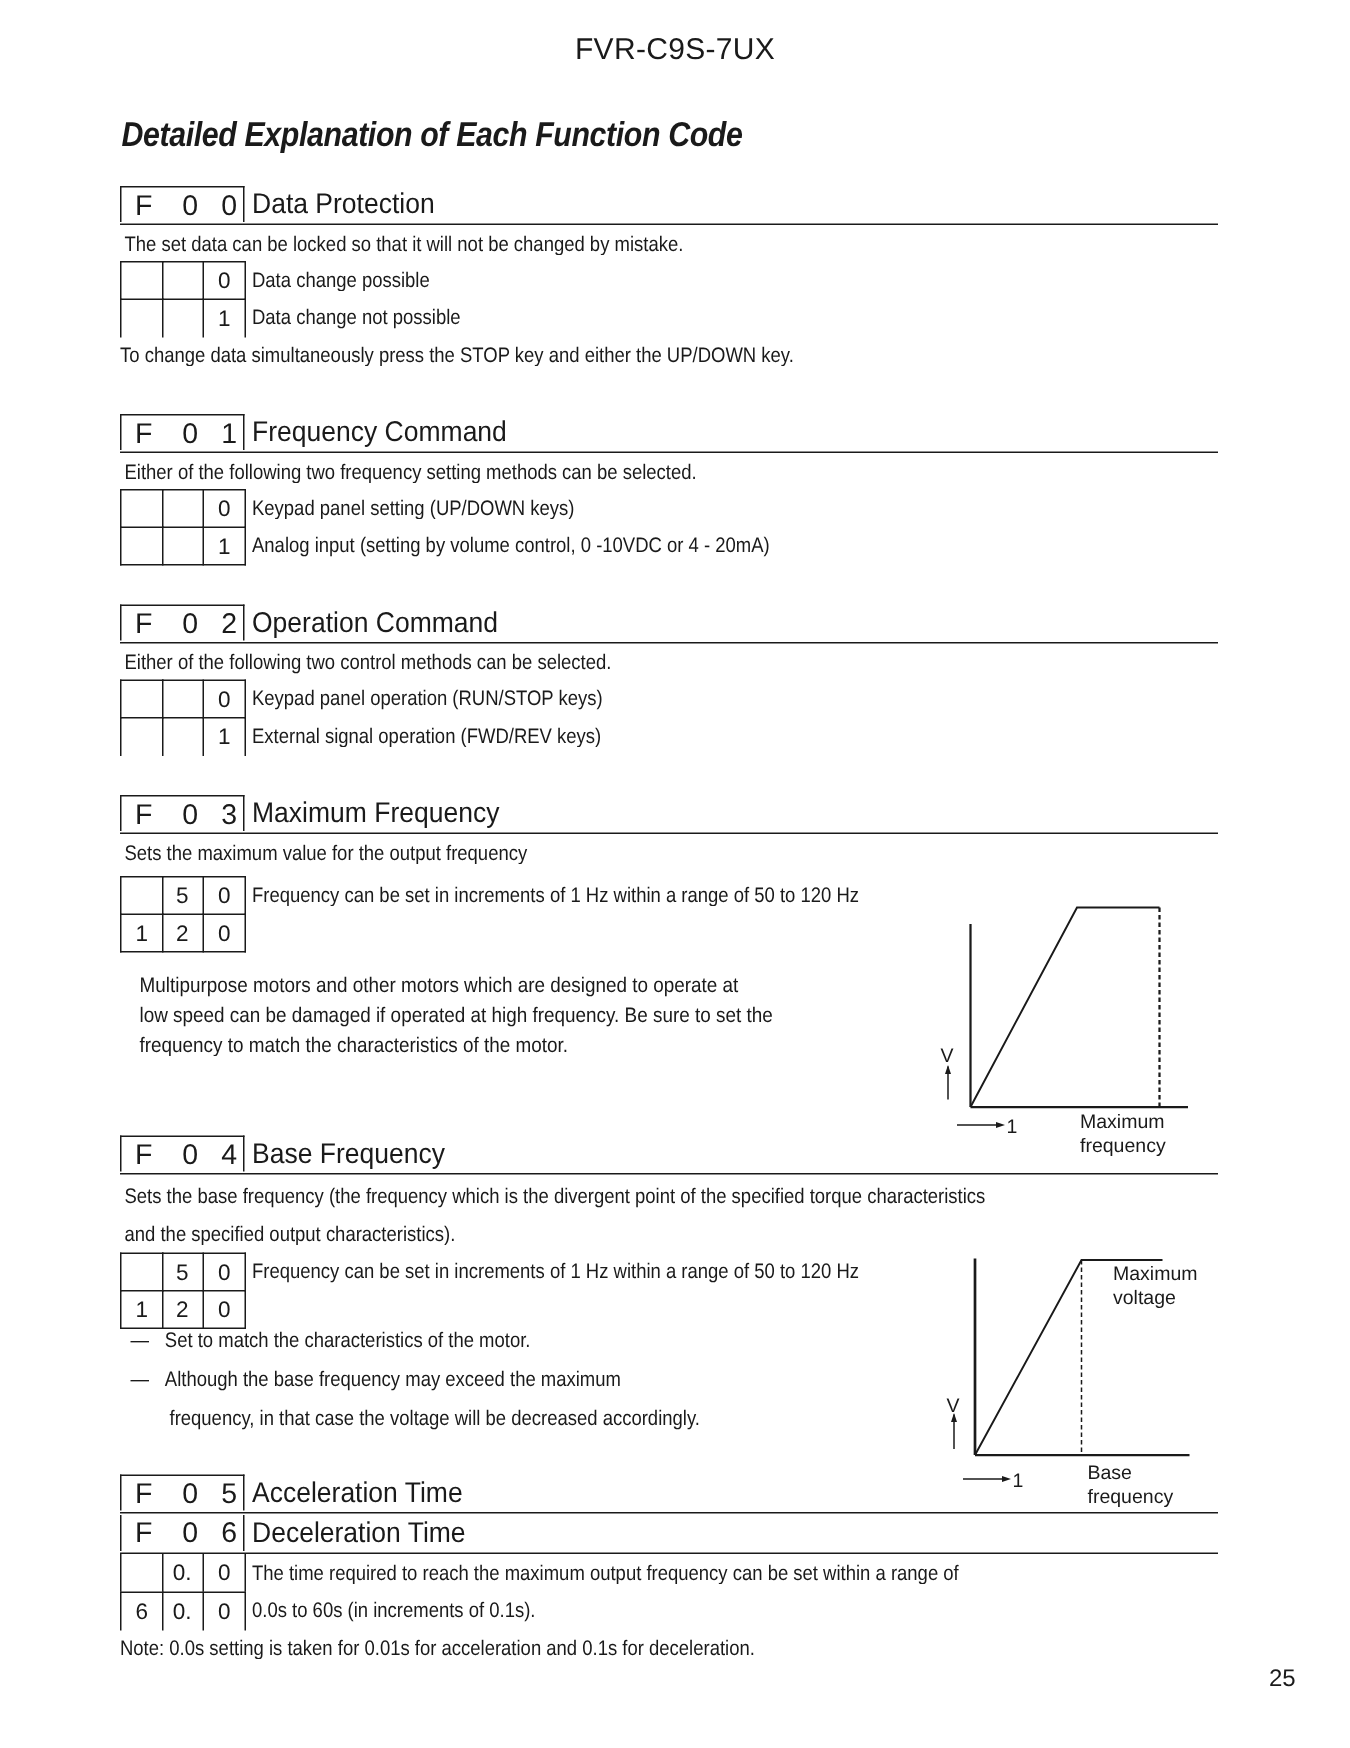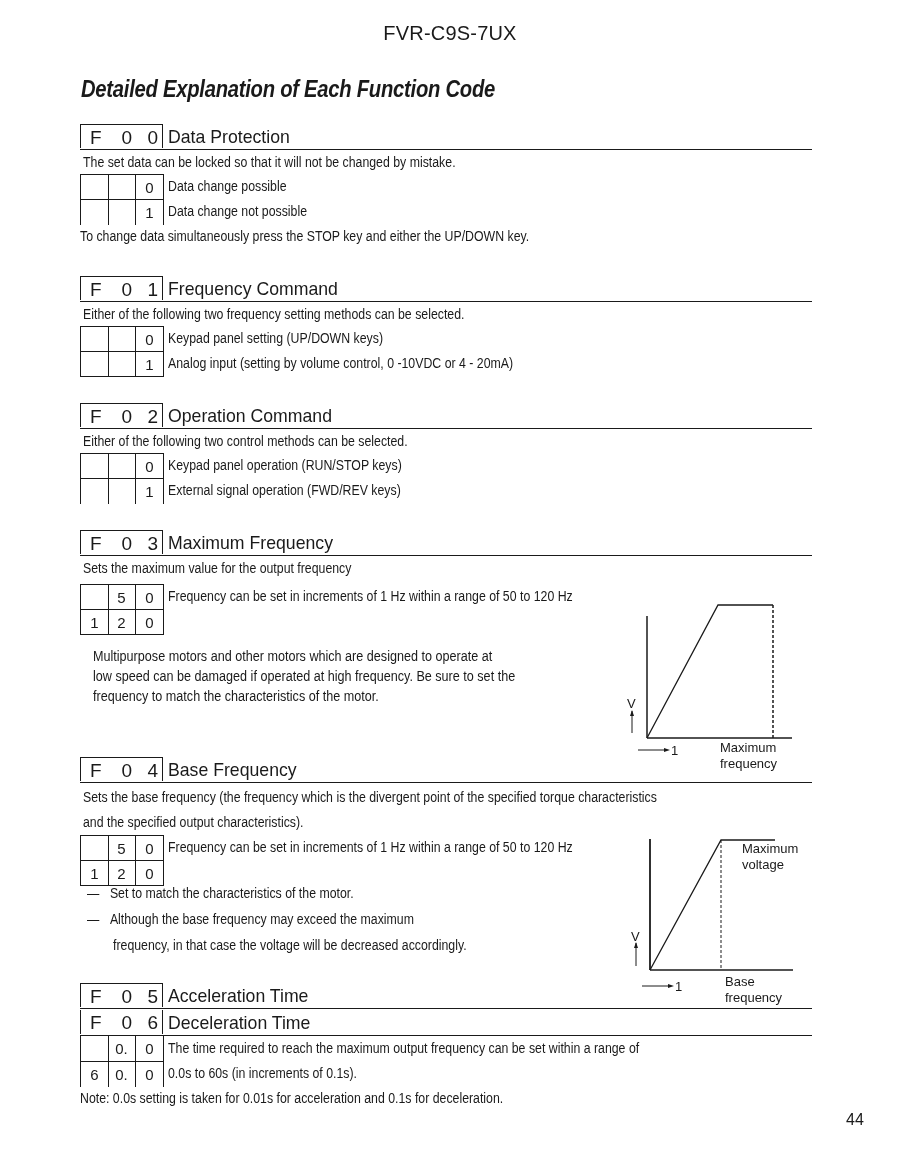--- a/index.html
+++ b/index.html
@@ -259,13 +259,13 @@
     <div class="vt-row sep">
       <div class="cell c1">6</div>
       <div class="cell c2">0.</div>
       <div class="cell c3">0</div>
       <div class="vt-text">0.0s to 60s (in increments of 0.1s).</div>
     </div>
   </div>
   <div class="note">Note: 0.0s setting is taken for 0.01s for acceleration and 0.1s for deceleration.</div>
 </div>
 
-<div class="page-number">44</div>
+<div class="page-number">25</div>
 
 </body></html>

